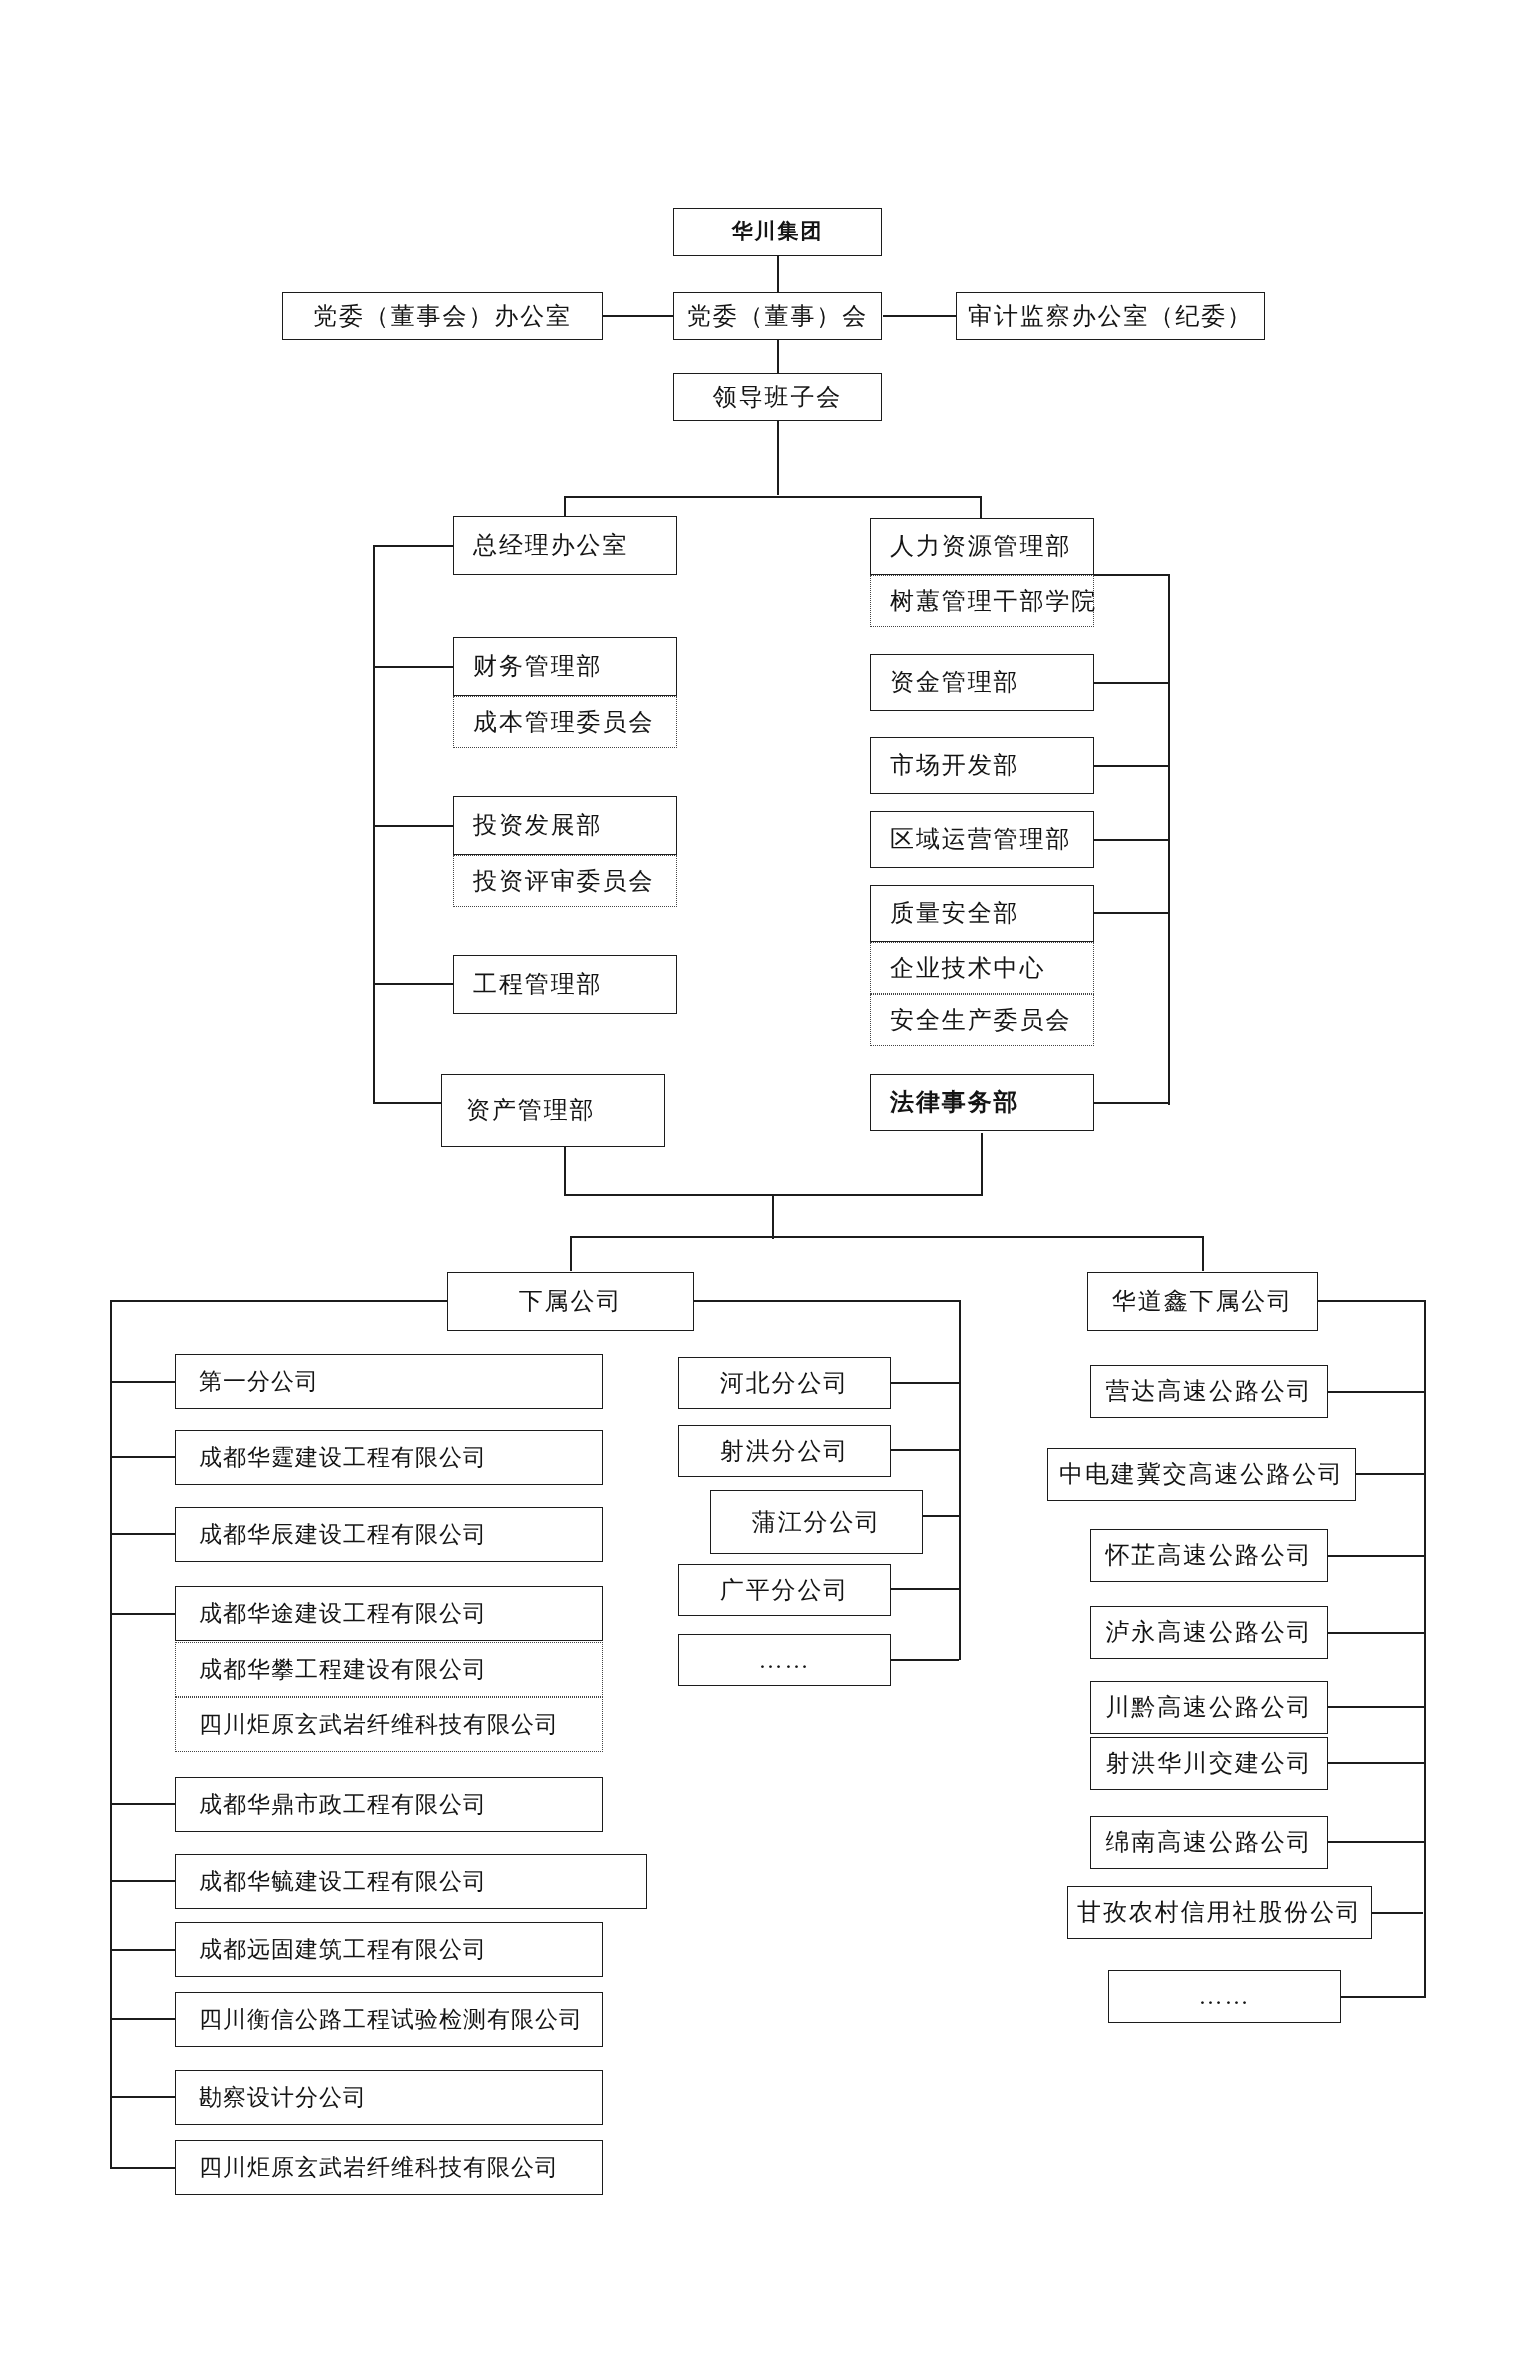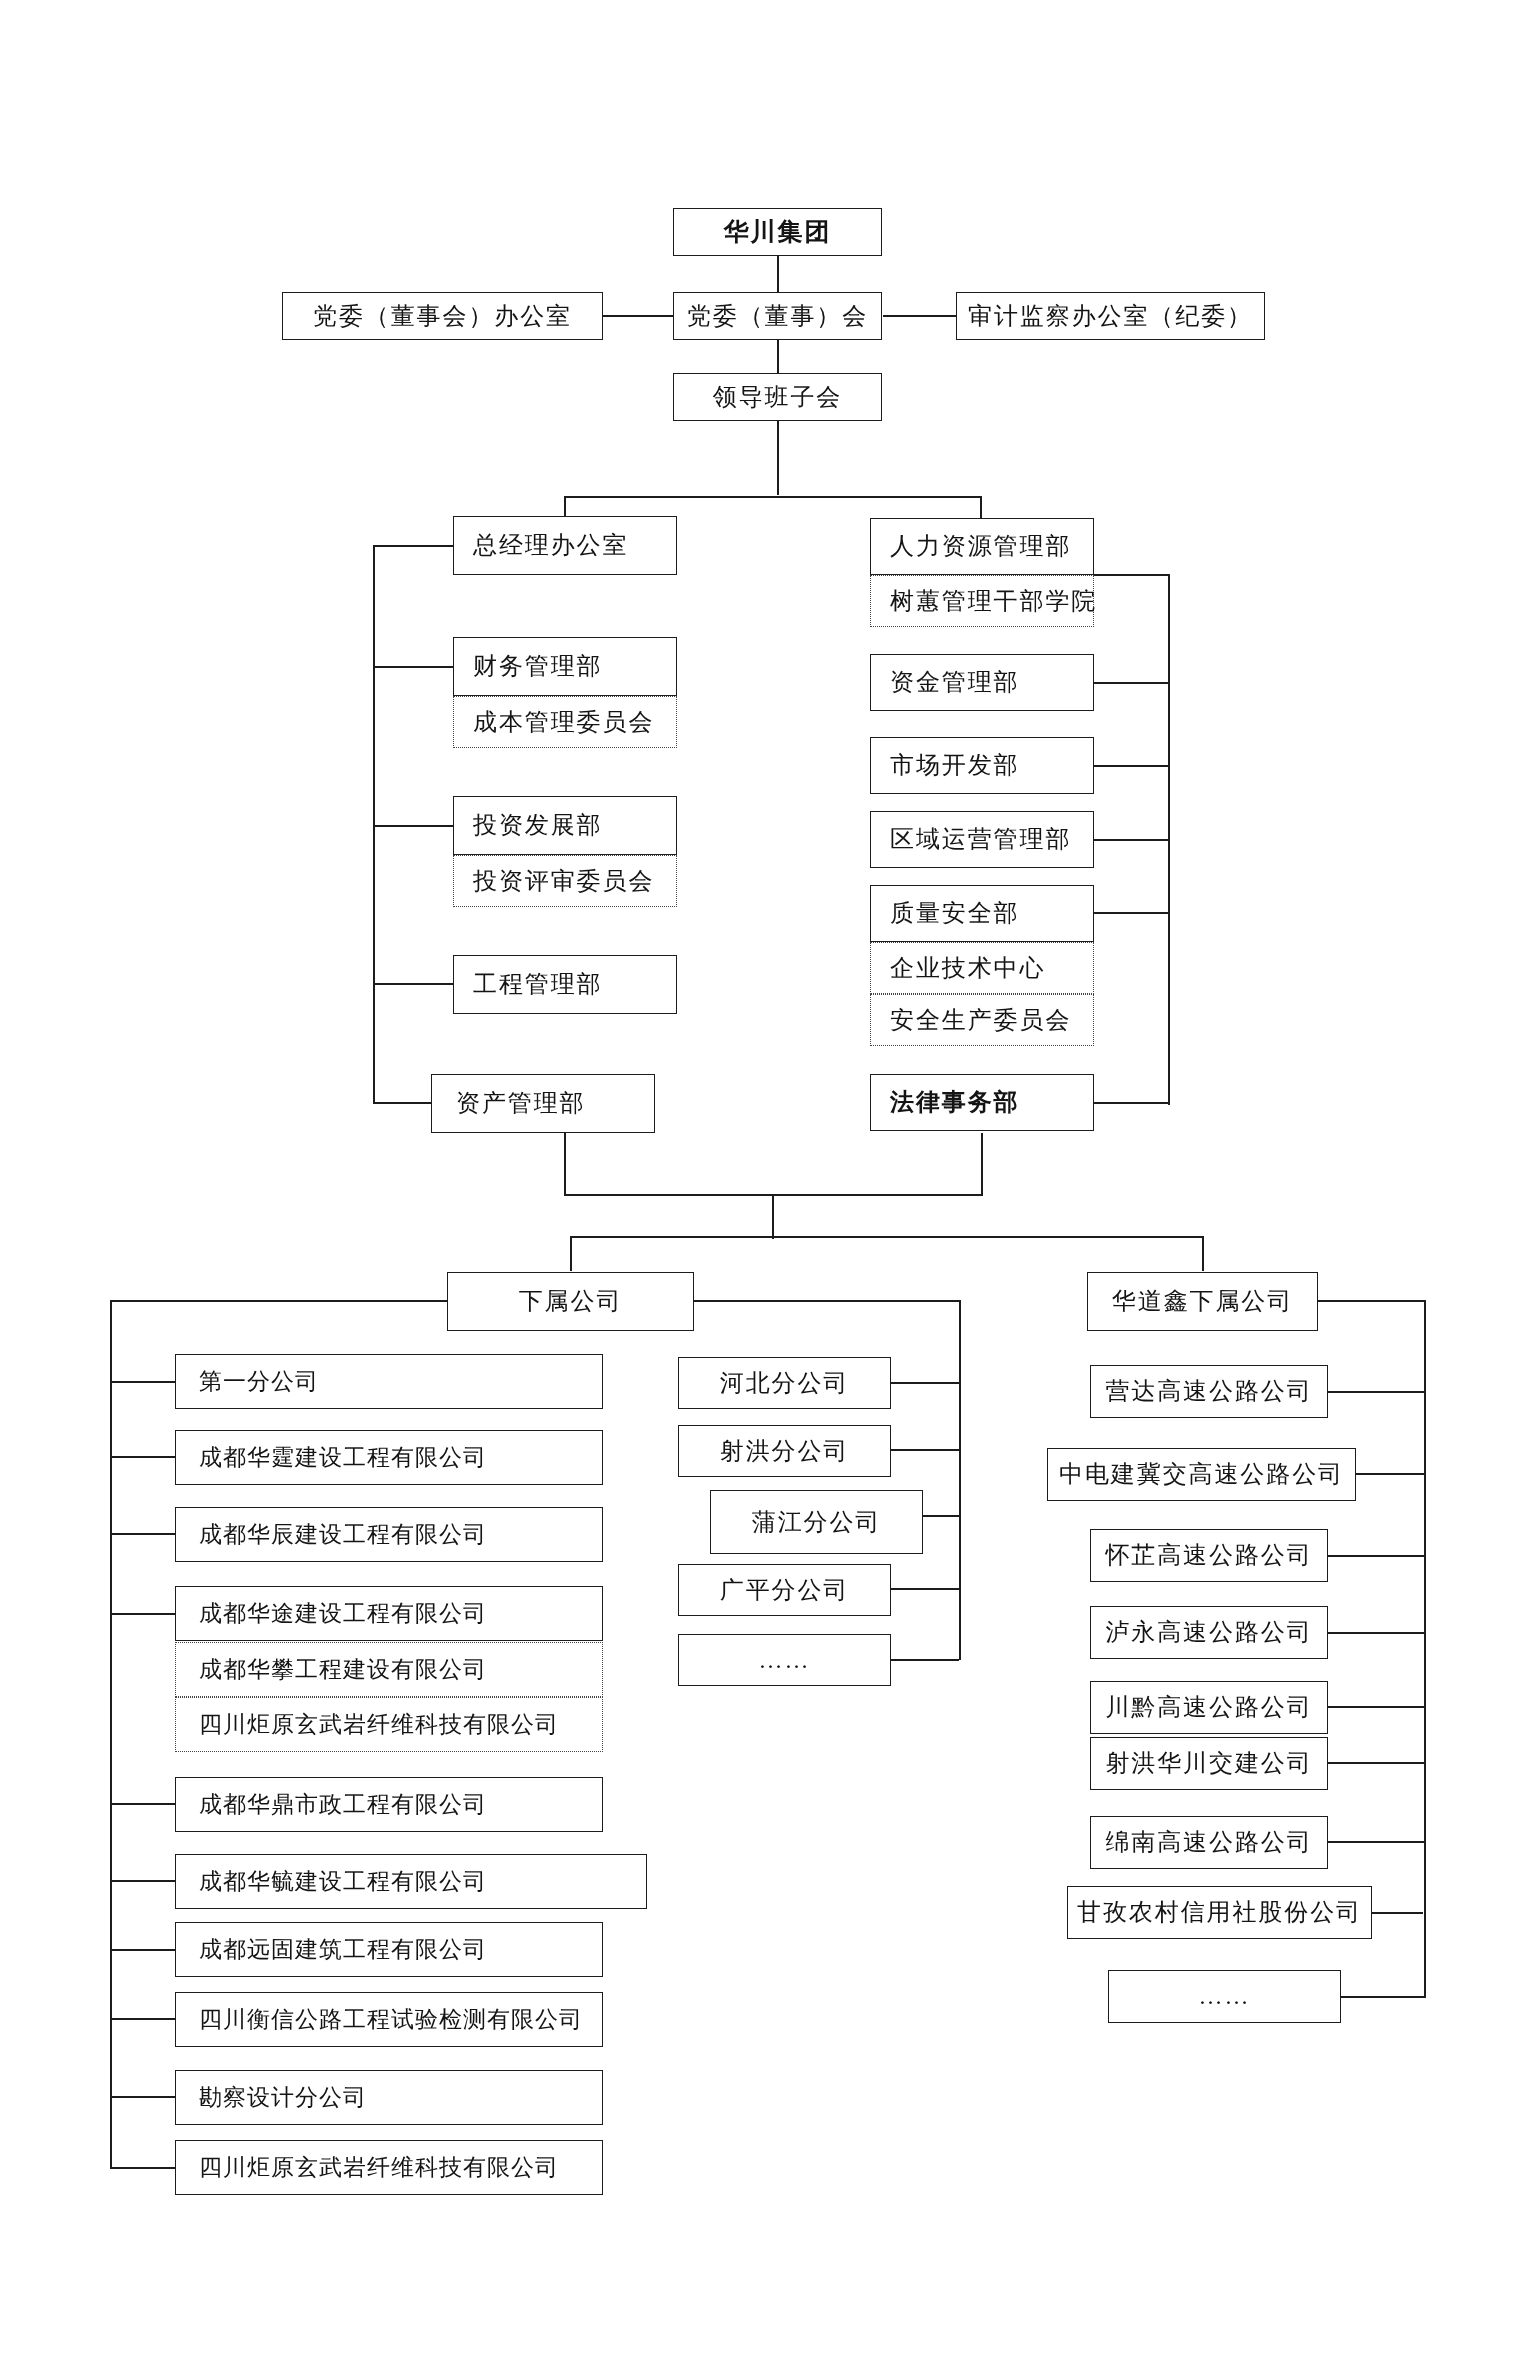--- a/index.html
+++ b/index.html
@@ -20,21 +20,21 @@
     font-size:24px;
     letter-spacing:1.9px;
     line-height:1.1;
     white-space:nowrap;
     z-index:2;
   }
   .box.center{justify-content:center;text-align:center;}
   .box.leftpad{padding-left:19px;}
   .box.leftpad2{padding-left:23px;letter-spacing:1px;font-size:23px;}
   .box.dotted{border:1.9px dotted #444;z-index:1;}
-  .box.root{font-weight:bold;font-size:25px;}
+  .box.root{font-weight:bold;font-size:21px;}
   .hline,.vline{position:absolute;background:#1c1c1c;z-index:0;}
   .hline{height:1.9px;}
   .vline{width:1.9px;}
 </style>
 </head>
 <body>
 
 <div id="canvas">
 
   <div class="box center root" style="left:673px;top:208px;width:209px;height:48px;">
@@ -73,21 +73,21 @@
     </div>
   <div class="box leftpad" style="left:453px;top:796px;width:224px;height:59px;">
       <span>投资发展部</span>
     </div>
   <div class="box leftpad dotted" style="left:453px;top:855px;width:224px;height:52px;">
       <span>投资评审委员会</span>
     </div>
   <div class="box leftpad" style="left:453px;top:955px;width:224px;height:59px;">
       <span>工程管理部</span>
     </div>
-  <div class="box leftpad" style="left:431px;top:1074px;width:224px;height:59px;padding-left:24px;">
+  <div class="box leftpad" style="left:441px;top:1074px;width:224px;height:73px;padding-left:24px;">
       <span>资产管理部</span>
     </div>
 
   <div class="vline" style="left:373px;top:545px;height:559px;"></div>
   <div class="hline" style="left:373px;top:545px;width:80px;"></div>
   <div class="hline" style="left:373px;top:666px;width:80px;"></div>
   <div class="hline" style="left:373px;top:825px;width:80px;"></div>
   <div class="hline" style="left:373px;top:983px;width:80px;"></div>
   <div class="hline" style="left:373px;top:1102px;width:80px;"></div>
 

